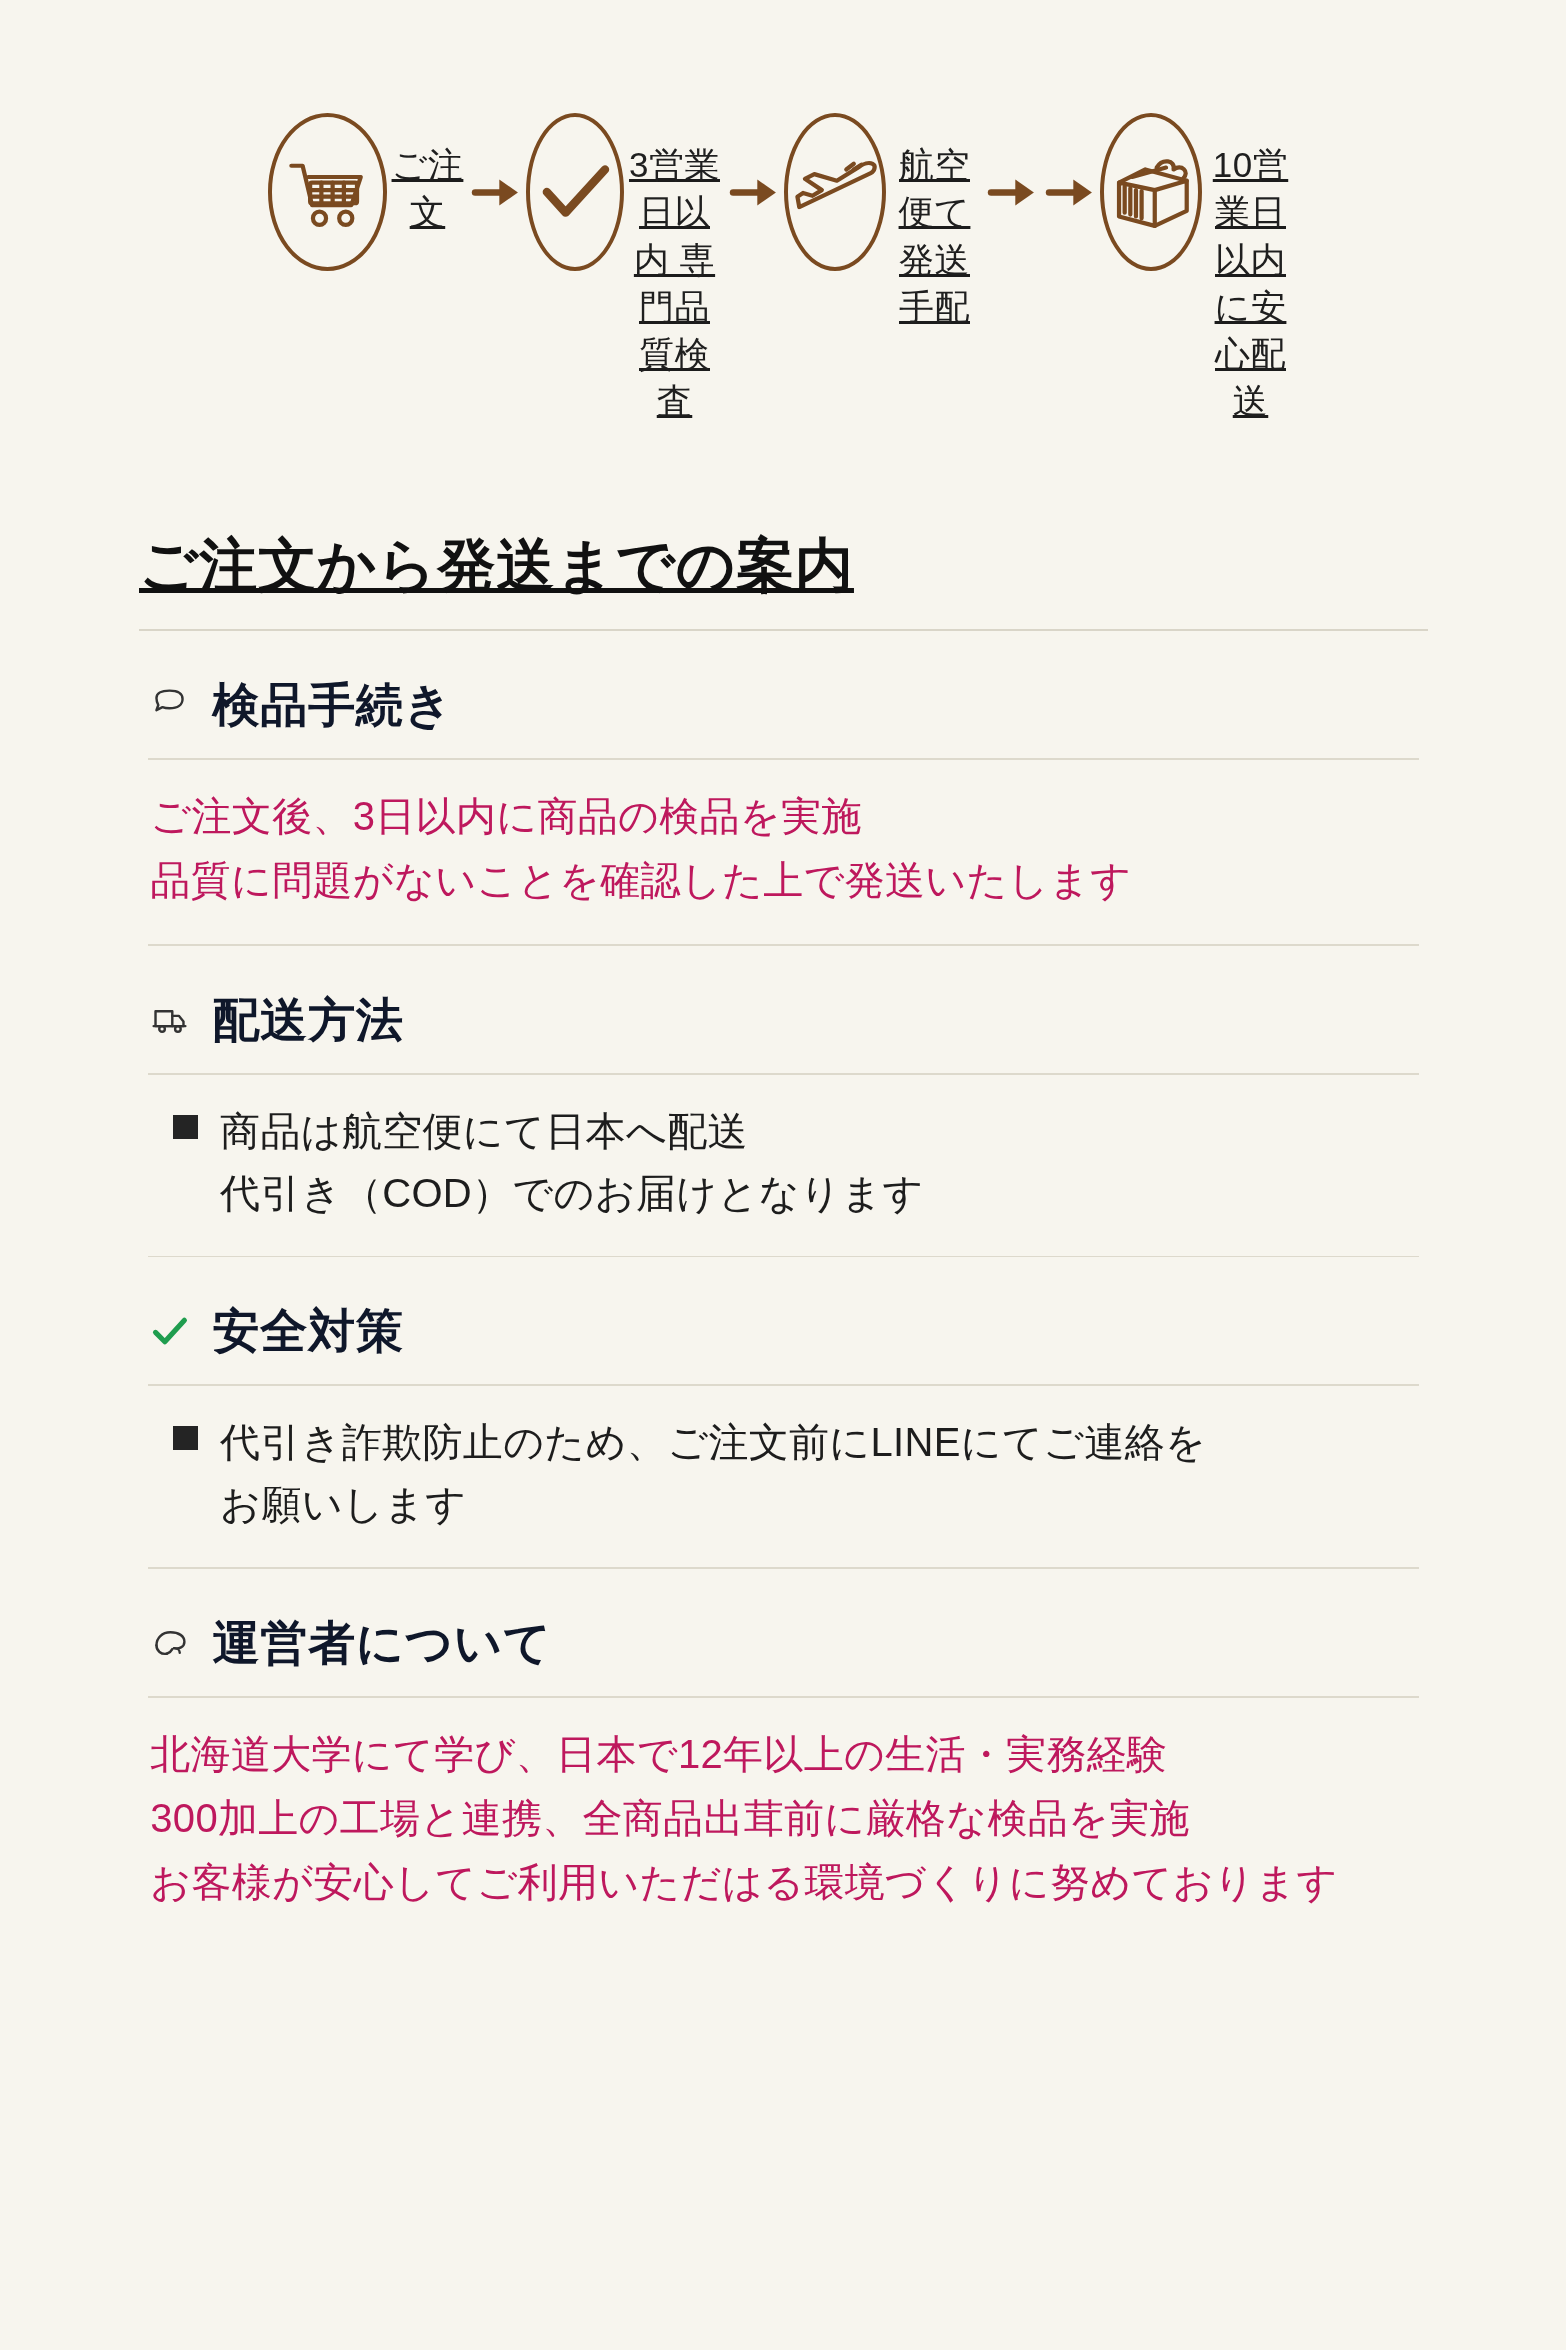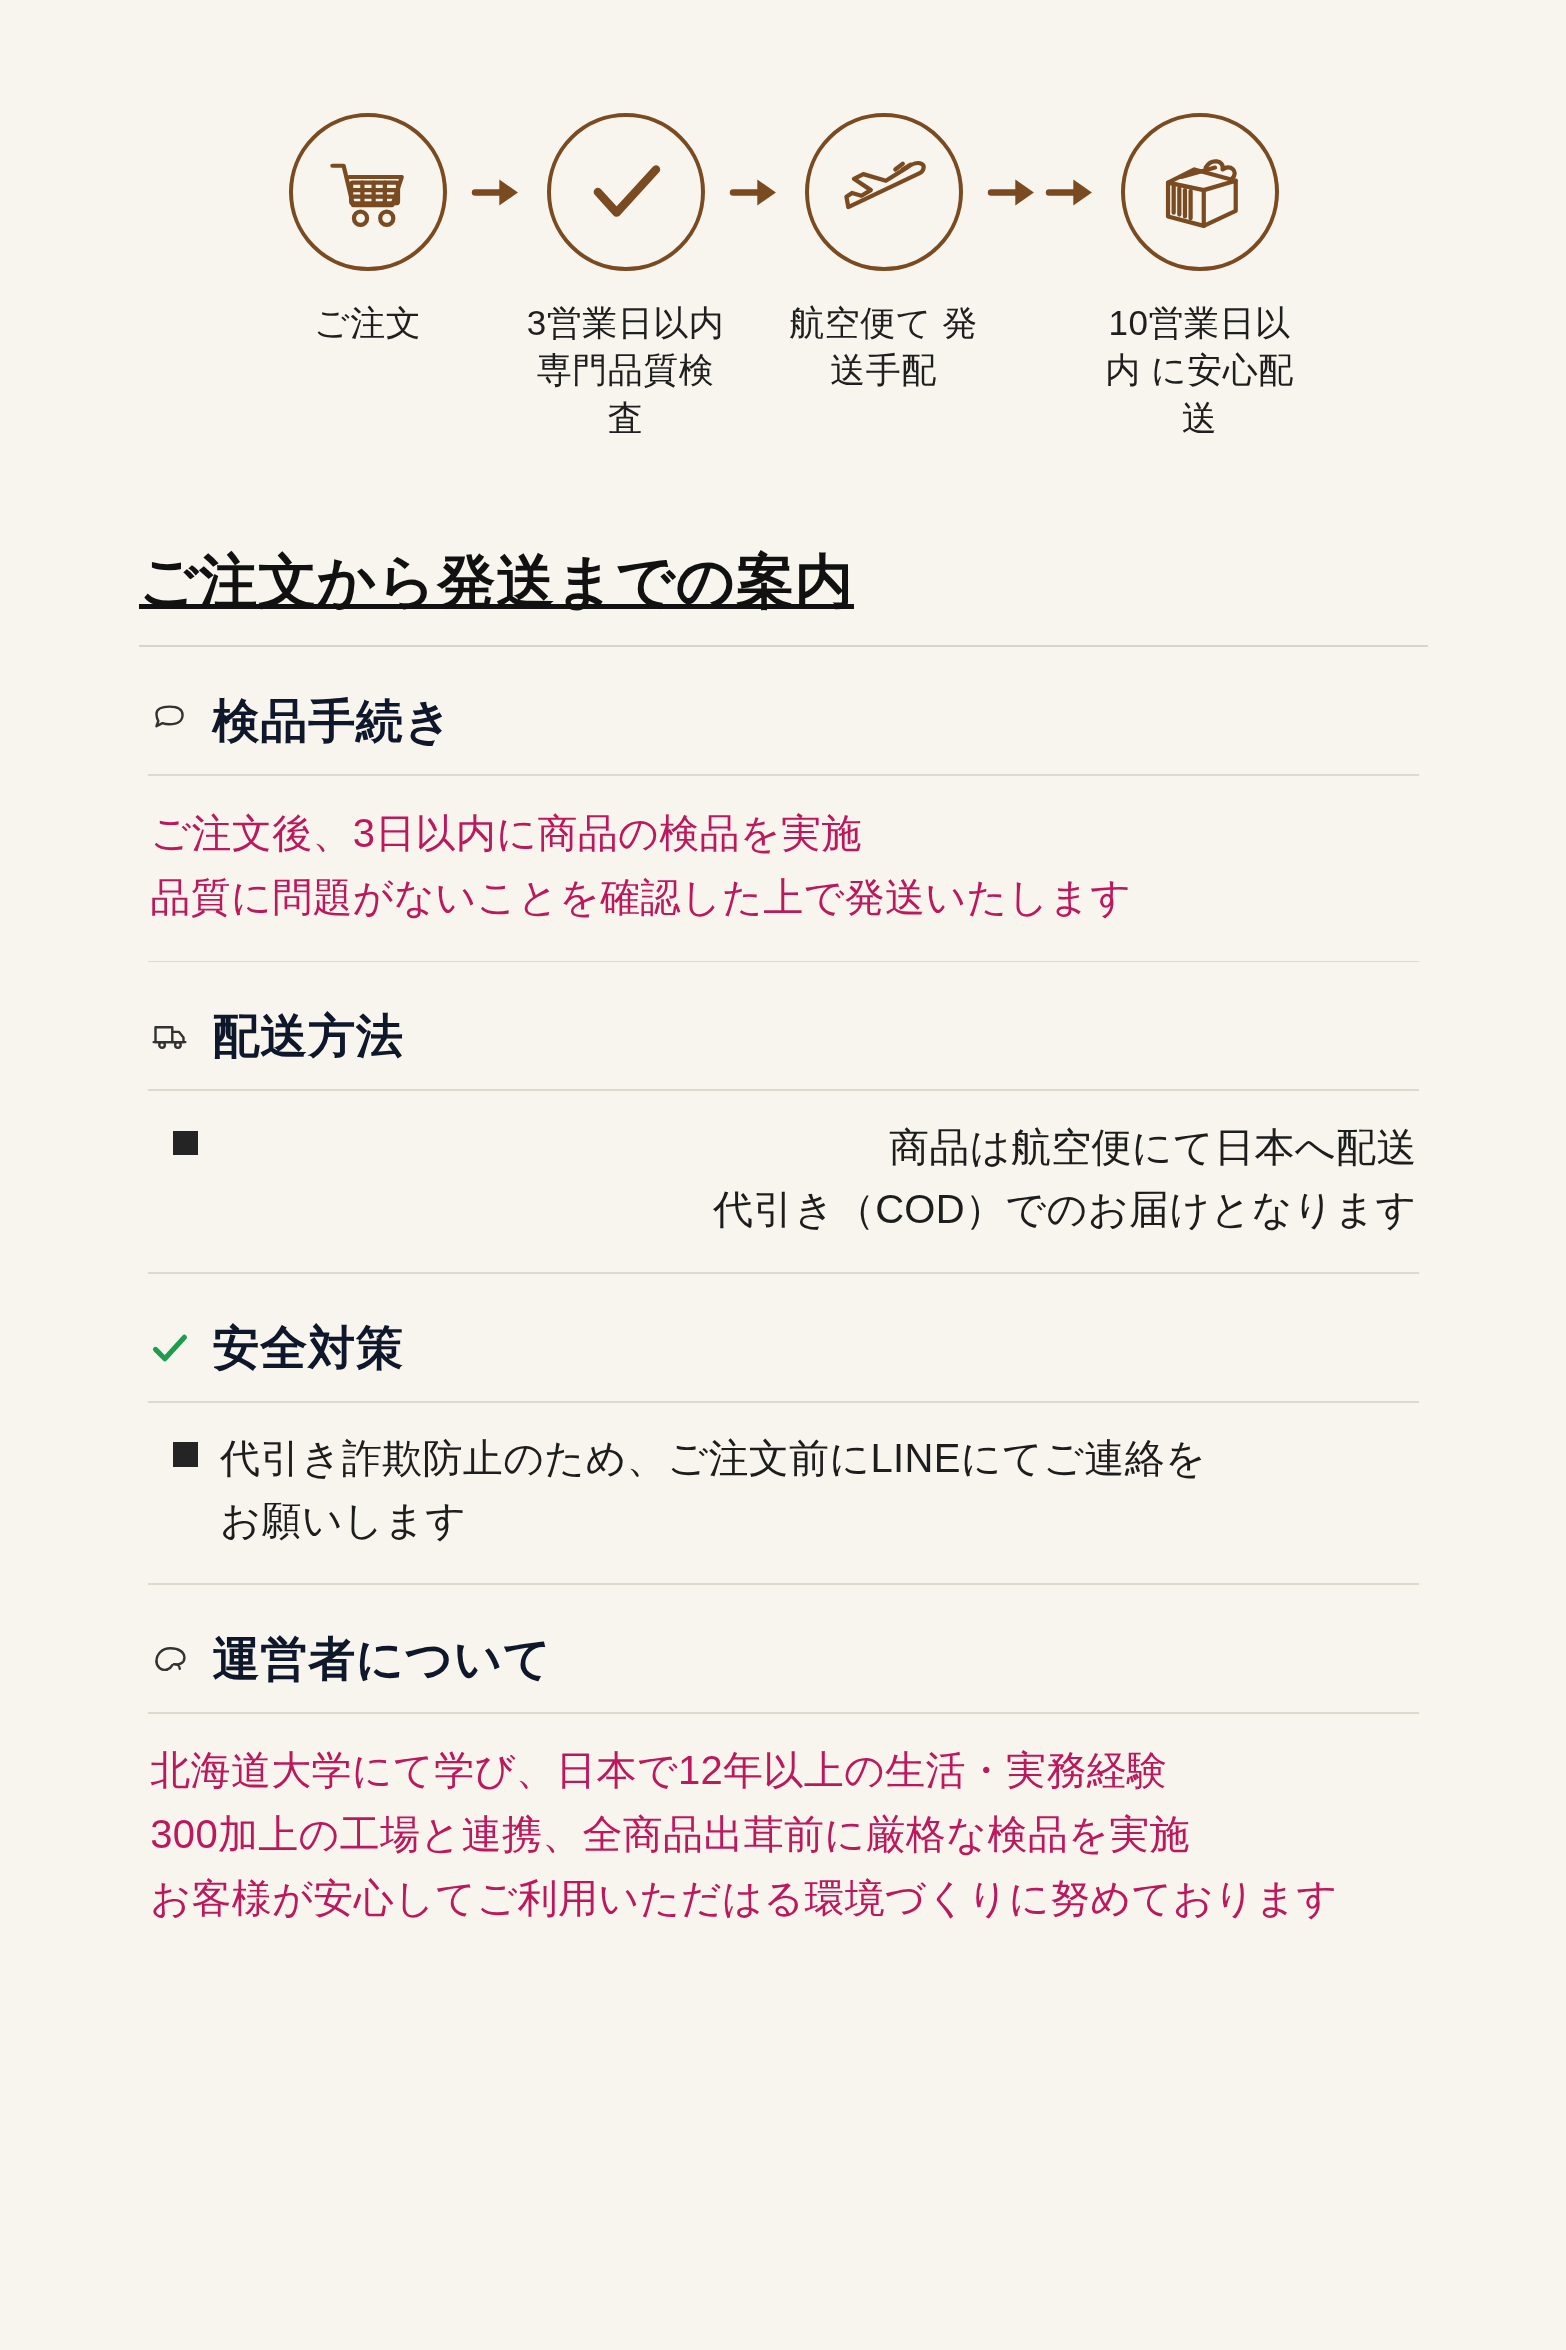--- a/index.html
+++ b/index.html
@@ -28,22 +28,22 @@
   .flow {
     display: flex;
     align-items: flex-start;
     justify-content: center;
     gap: 0;
     padding: 0 89px;
   }
   .flow-step {
     width: 200px;
     display: flex;
-    flex-direction: column;
-    align-items: center;
+    flex-direction: row;
+    text-decoration: underline;
   }
   .flow-circle {
     width: 158px;
     height: 158px;
     border: 4.7px solid #7a4a20;
     border-radius: 50%;
     display: flex;
     align-items: center;
     justify-content: center;
     box-sizing: border-box;
@@ -268,21 +268,21 @@
             <circle cx="14" cy="31" r="3"></circle>
             <circle cx="31" cy="31" r="3"></circle>
           </svg>
         </span>
         <span class="section-title">配送方法</span>
       </div>
       <div class="section-rule"></div>
       <ul class="bullets">
         <li>
           <span class="sq"></span>
-          <span class="bullet-text" style="white-space: pre-line; text-align: right;">商品は航空便にて日本へ配送
+          <span class="bullet-text" style="white-space: pre-line;">商品は航空便にて日本へ配送
 代引き（COD）でのお届けとなります</span>
         </li>
       </ul>
       <div class="section-rule" style="margin-top:32px;"></div>
     </div>
 
     <div class="section">
       <div class="section-head">
         <span class="section-icon">
           <svg width="41" height="41" viewBox="0 0 44 44" fill="none" stroke="#1f9d4e" stroke-width="5.5" stroke-linecap="round" stroke-linejoin="round">

